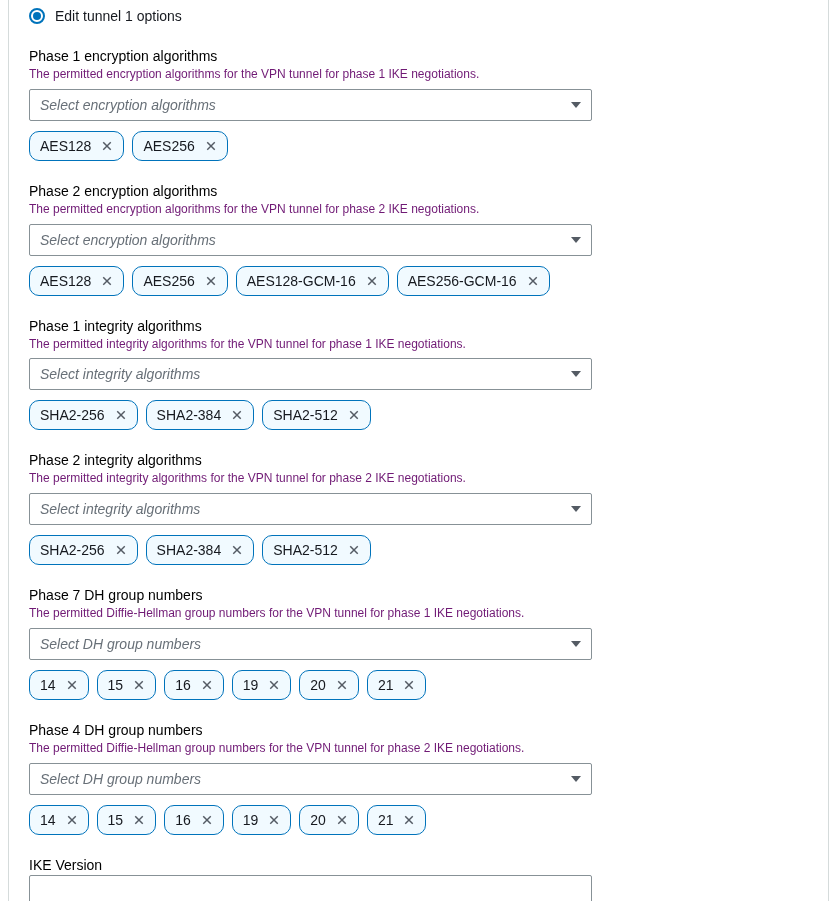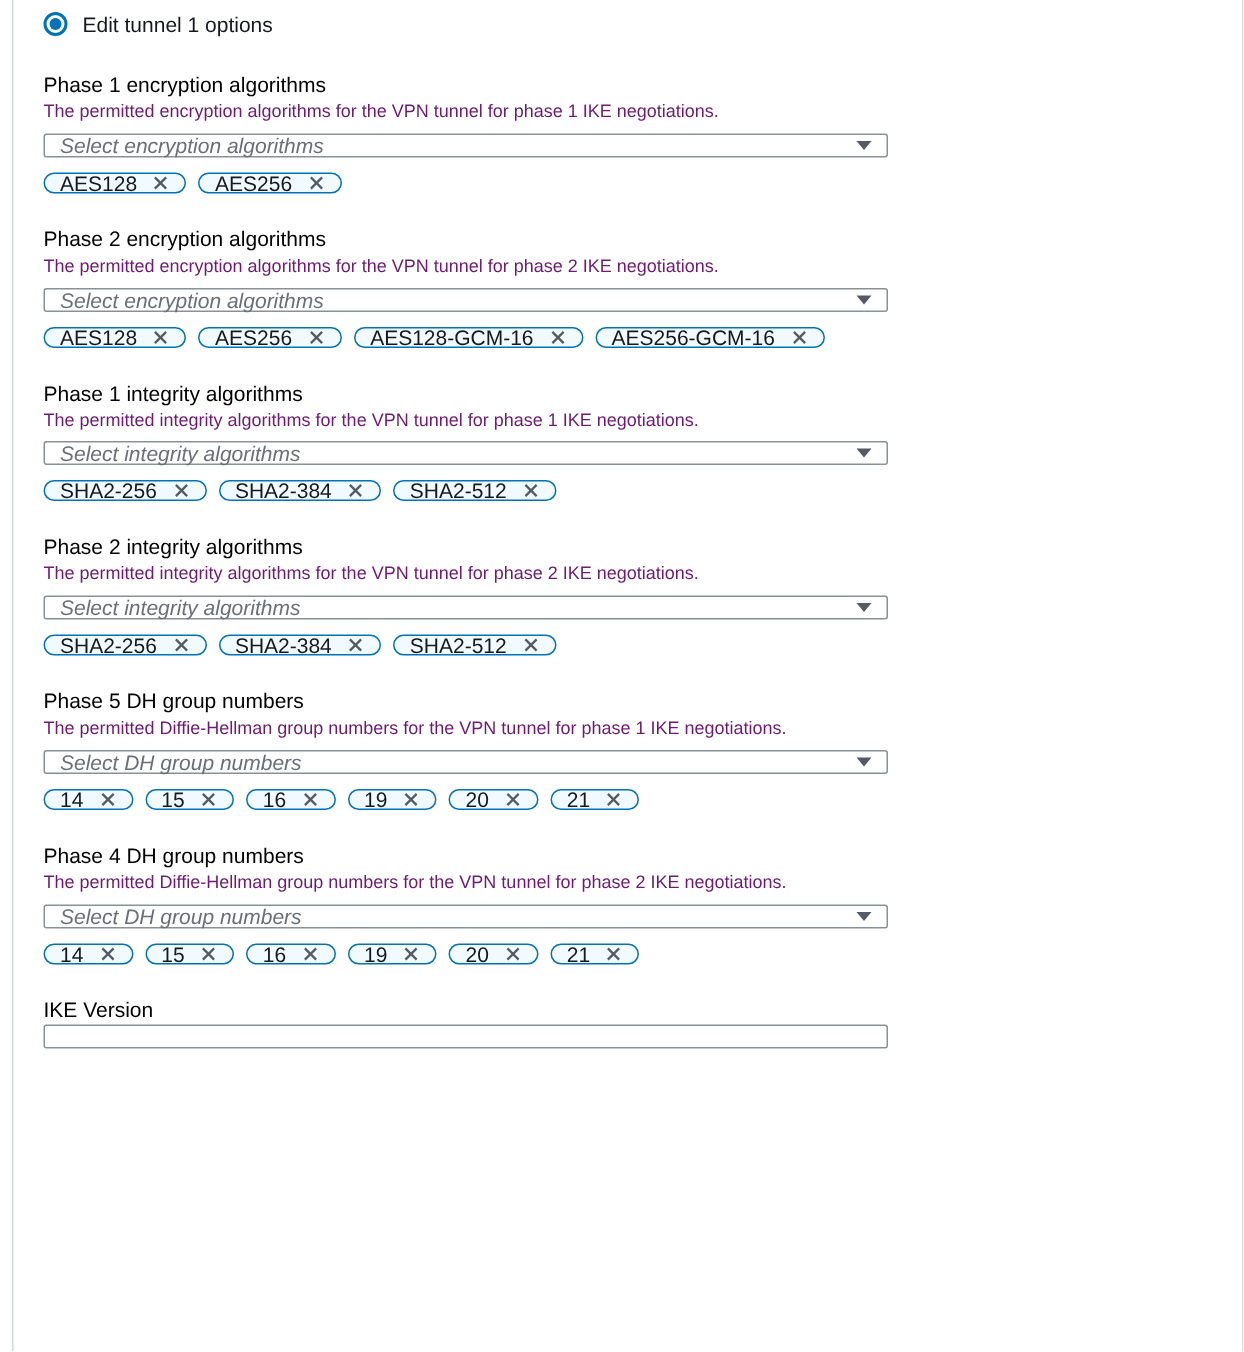--- a/index.html
+++ b/index.html
@@ -56,21 +56,21 @@
     margin: 0 0 2px 0;
   }
   .field-desc {
     font-size: 12px;
     color: #701a75;
     margin: 0 0 6px 0;
     line-height: 1.4;
   }
   .select-box {
     width: 563px;
-    height: 16px;
+    height: 32px;
     border: 1px solid #879196;
     border-radius: 2px;
     display: flex;
     align-items: center;
     justify-content: space-between;
     padding: 0 10px;
     background: #fff;
     cursor: pointer;
   }
   .select-placeholder {
@@ -89,21 +89,21 @@
     flex-wrap: wrap;
     gap: 8px;
     margin-top: 10px;
   }
   .token {
     display: inline-flex;
     align-items: center;
     border: 1px solid #0073bb;
     border-radius: 10px;
     background: #f1faff;
-    height: 14px;
+    height: 30px;
     padding: 0 8px 0 10px;
     font-size: 14px;
     color: #16191f;
     gap: 8px;
   }
   .token-remove {
     width: 16px; height: 16px;
     display: inline-flex;
     align-items: center;
     justify-content: center;
@@ -271,21 +271,21 @@
               <span class="token-remove">
                 <svg viewBox="0 0 16 16" fill="none">
                   <line x1="3" y1="3" x2="13" y2="13"></line>
                   <line x1="13" y1="3" x2="3" y2="13"></line>
                 </svg>
               </span>
             </span>
           </div>
         </div>
         <div class="field-block">
-          <div class="field-label">Phase 5 DH group numbers</div>
+          <div class="field-label">Phase 7 DH group numbers</div>
           <div class="field-desc">The permitted Diffie-Hellman group numbers for the VPN tunnel for phase 1 IKE negotiations.</div>
           <div class="select-box">
             <span class="select-placeholder">Select DH group numbers</span>
             <span class="caret"></span>
           </div>
           <div class="token-row">
             <span class="token">
               <span>14</span>
               <span class="token-remove">
                 <svg viewBox="0 0 16 16" fill="none">

